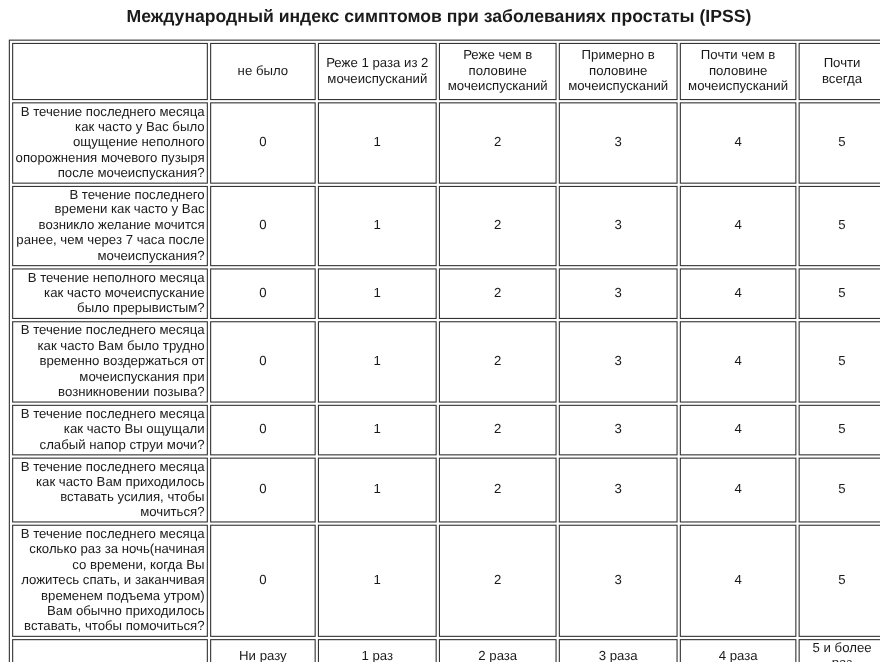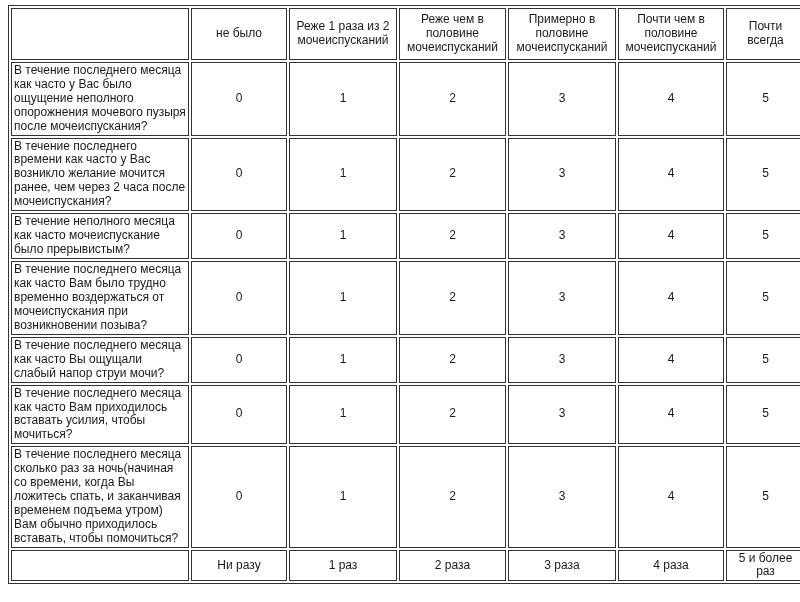--- a/index.html
+++ b/index.html
@@ -45,21 +45,21 @@
     line-height: 1.16;
     padding: 1px 2px;
     overflow: hidden;
     background: var(--background);
   }
   th.hcell {
     text-align: center;
     vertical-align: middle;
   }
   td.qcell {
-    text-align: left;
+    text-align: right;
     vertical-align: middle;
     padding-left: 4px;
     padding-right: 1px;
   }
   td.scell {
     text-align: center;
     vertical-align: middle;
   }
   
   tr.r0 { height: 52px; }
@@ -70,20 +70,21 @@
   tr.r5 { height: 46px; }
   tr.r6 { height: 56px; }
   tr.r7 { height: 96px; }
   tr.r8 { height: 30px; }
 </style>
 </head>
 <body>
 
 <div class="page">
 
+  <div class="title">Международный индекс симптомов при заболеваниях простаты (IPSS)</div>
 
   <table class="ipss">
     <colgroup>
       <col style="width:178px">
       <col style="width:96px">
       <col style="width:108px">
       <col style="width:107px">
       <col style="width:108px">
       <col style="width:106px">
       <col style="width:79px">
@@ -103,21 +104,21 @@
       <tr class="r1">
         <td class="qcell">В течение последнего месяца как часто у Вас было ощущение неполного опорожнения мочевого пузыря после мочеиспускания?</td>
         <td class="scell">0</td>
         <td class="scell">1</td>
         <td class="scell">2</td>
         <td class="scell">3</td>
         <td class="scell">4</td>
         <td class="scell">5</td>
       </tr>
       <tr class="r2">
-        <td class="qcell">В течение последнего времени как часто у Вас возникло желание мочится ранее, чем через 2 часа после мочеиспускания?</td>
+        <td class="qcell">В течение последнего времени как часто у Вас возникло желание мочится ранее, чем через 7 часа после мочеиспускания?</td>
         <td class="scell">0</td>
         <td class="scell">1</td>
         <td class="scell">2</td>
         <td class="scell">3</td>
         <td class="scell">4</td>
         <td class="scell">5</td>
       </tr>
       <tr class="r3">
         <td class="qcell">В течение неполного месяца как часто мочеиспускание было прерывистым?</td>
         <td class="scell">0</td>

